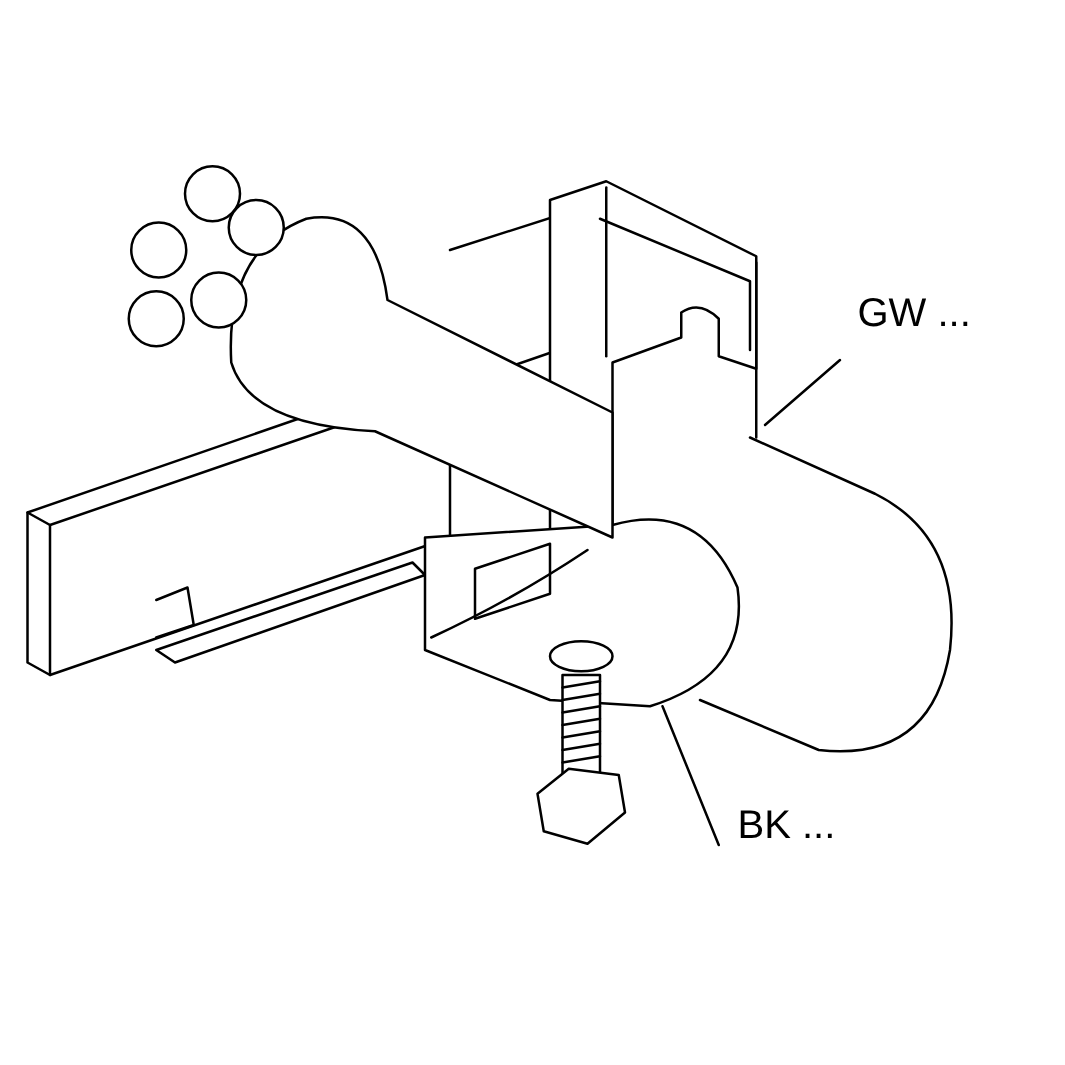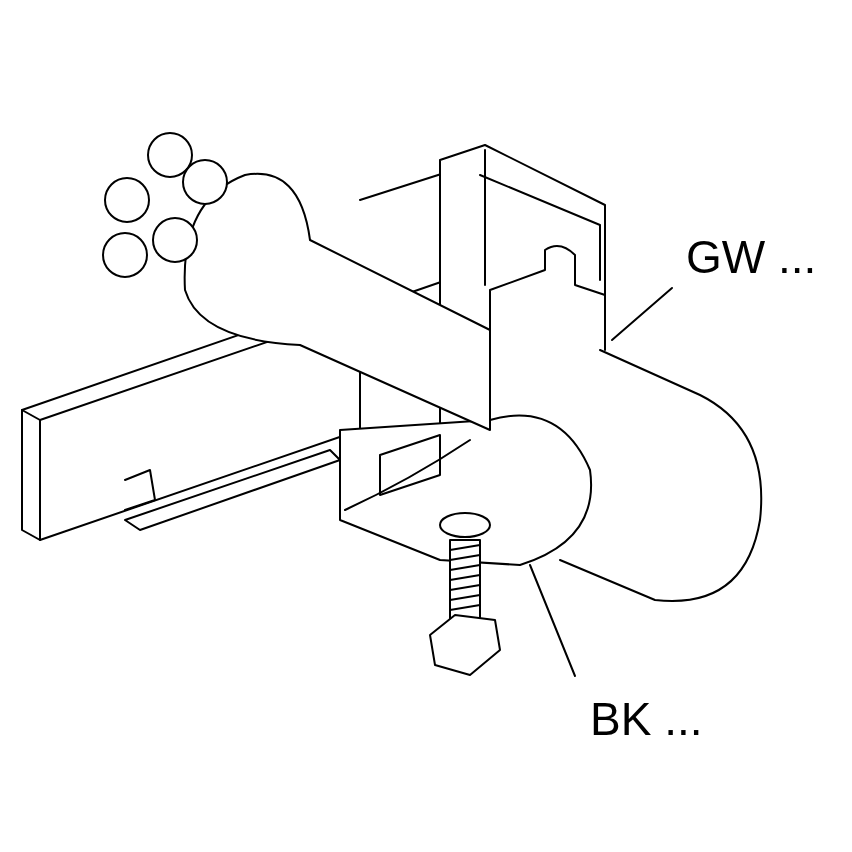--- a/index.html
+++ b/index.html
@@ -1,20 +1,20 @@
 <!DOCTYPE html>
 <html><head>
 <meta charset="utf-8">
 <style>
   html, body { margin:0; padding:0; background:#ffffff; }
   #stage { position:relative; width:852px; height:852px; overflow:hidden; background:#fff; }
   svg { position:absolute; left:0; top:0; }
-  .label { position:absolute; font-family:"Liberation Sans", sans-serif; font-size:46px; color:#000; line-height:1; }
+  .label { position:absolute; font-family:"Liberation Sans", sans-serif; font-size:32px; color:#000; line-height:1; }
   #label-gw { left:686px; top:234px; }
-  #label-bk { left:590px; top:696px; }
+  #label-bk { left:590px; top:643px; }
 </style>
 </head>
 <body>
 
 <div id="stage">
 <svg width="852" height="852" viewBox="0 0 852 852" fill="none" stroke="#000" stroke-width="2" stroke-linejoin="round" stroke-linecap="round">
 
   <g>
     <path d="M22 410 L340 300 L360 310 L360 430 L40 540 L22 530 Z" fill="#fff"></path>
     <path d="M22 410 L40 420 L40 540"></path>

